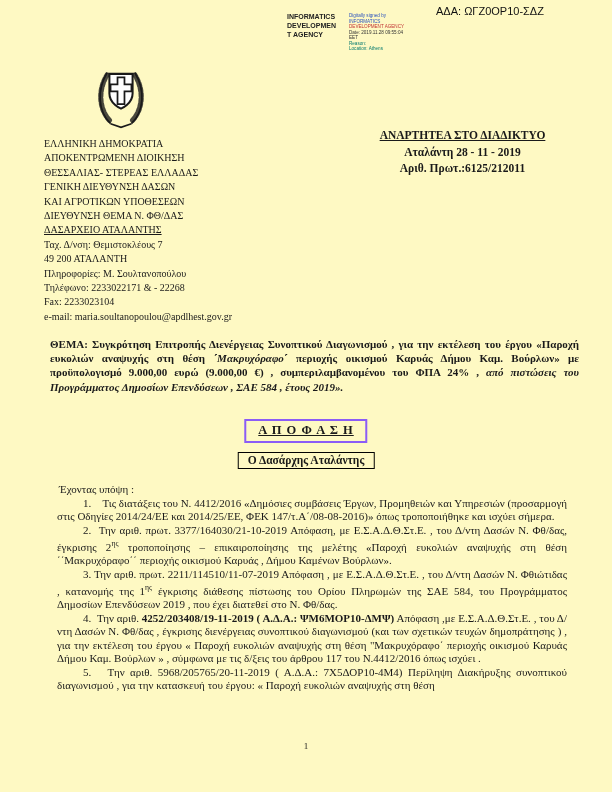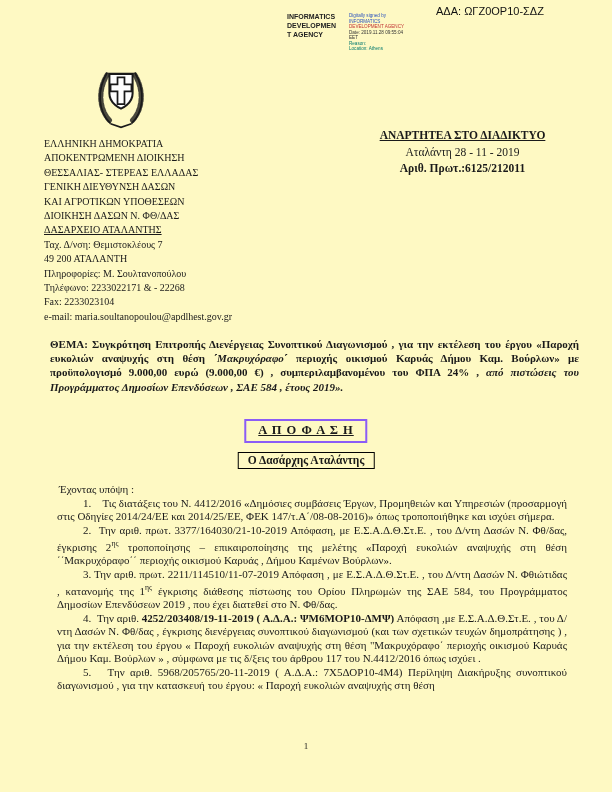--- a/index.html
+++ b/index.html
@@ -76,33 +76,33 @@
       <path d="M44 38 h12 v12 h12 v12 h-12 v22 h-12 v-22 h-12 v-12 h12 z" stroke-width="3"></path>
     </g>
   </svg>
 
   <div class="abs" id="hdr-left">
       <div class="hl-line">ΕΛΛΗΝΙΚΗ ΔΗΜΟΚΡΑΤΙΑ</div>
       <div class="hl-line">ΑΠΟΚΕΝΤΡΩΜΕΝΗ ΔΙΟΙΚΗΣΗ</div>
       <div class="hl-line">ΘΕΣΣΑΛΙΑΣ- ΣΤΕΡΕΑΣ ΕΛΛΑΔΑΣ</div>
       <div class="hl-line">ΓΕΝΙΚΗ ΔΙΕΥΘΥΝΣΗ ΔΑΣΩΝ</div>
       <div class="hl-line">ΚΑΙ ΑΓΡΟΤΙΚΩΝ ΥΠΟΘΕΣΕΩΝ</div>
-      <div class="hl-line">ΔΙΟΙΚΗΣΗ ΔΑΣΩΝ Ν. ΦΘ/ΔΑΣ</div>
+      <div class="hl-line">ΔΙΕΥΘΥΝΣΗ ΘΕΜΑ Ν. ΦΘ/ΔΑΣ</div>
       <div class="hl-line" style="font-weight: normal; text-decoration: underline;">ΔΑΣΑΡΧΕΙΟ ΑΤΑΛΑΝΤΗΣ</div>
       <div class="hl-line">Ταχ. Δ/νση: Θεμιστοκλέους 7</div>
       <div class="hl-line">49 200 ΑΤΑΛΑΝΤΗ</div>
       <div class="hl-line">Πληροφορίες: Μ. Σουλτανοπούλου</div>
       <div class="hl-line">Τηλέφωνο: 2233022171 &amp; - 22268</div>
       <div class="hl-line">Fax: 2233023104</div>
       <div class="hl-line">e-mail: maria.soultanopoulou@apdlhest.gov.gr</div>
     </div>
 
   <div class="abs" id="hdr-right">
       <div style="font-weight: bold; text-decoration: underline;">ΑΝΑΡΤΗΤΕΑ ΣΤΟ ΔΙΑΔΙΚΤΥΟ</div>
-      <div style="font-weight: normal;">Αταλάντη   28 - 11 - 2019</div>
+      <div style="font-weight: bold;">Αταλάντη   28 - 11 - 2019</div>
       <div style="font-weight: bold;">Αριθ. Πρωτ.:6125/212011</div>
     </div>
 
   <p class="abs" id="theme"><span style="font-weight: bold;">ΘΕΜΑ: </span><span style="font-weight: bold;">Συγκρότηση Επιτροπής Διενέργειας Συνοπτικού Διαγωνισμού , για την εκτέλεση του έργου «Παροχή ευκολιών αναψυχής στη θέση </span><span style="font-weight: bold; font-style: italic;">΄Μακρυχόραφο΄ </span><span style="font-weight: bold;">περιοχής οικισμού Καρυάς Δήμου Καμ. Βούρλων» με προϋπολογισμό 9.000,00 ευρώ (9.000,00 €) , συμπεριλαμβανομένου του ΦΠΑ 24% , </span><span style="font-weight: bold; font-style: italic;">από πιστώσεις  του Προγράμματος Δημοσίων Επενδύσεων , ΣΑΕ 584 , έτους 2019».</span></p>
 
   <div class="abs" id="apofasi-box">Α Π Ο Φ Α Σ Η</div>
 
   <div class="abs" id="authority-box">Ο Δασάρχης Αταλάντης</div>
 
   <div class="abs" id="body-block">

